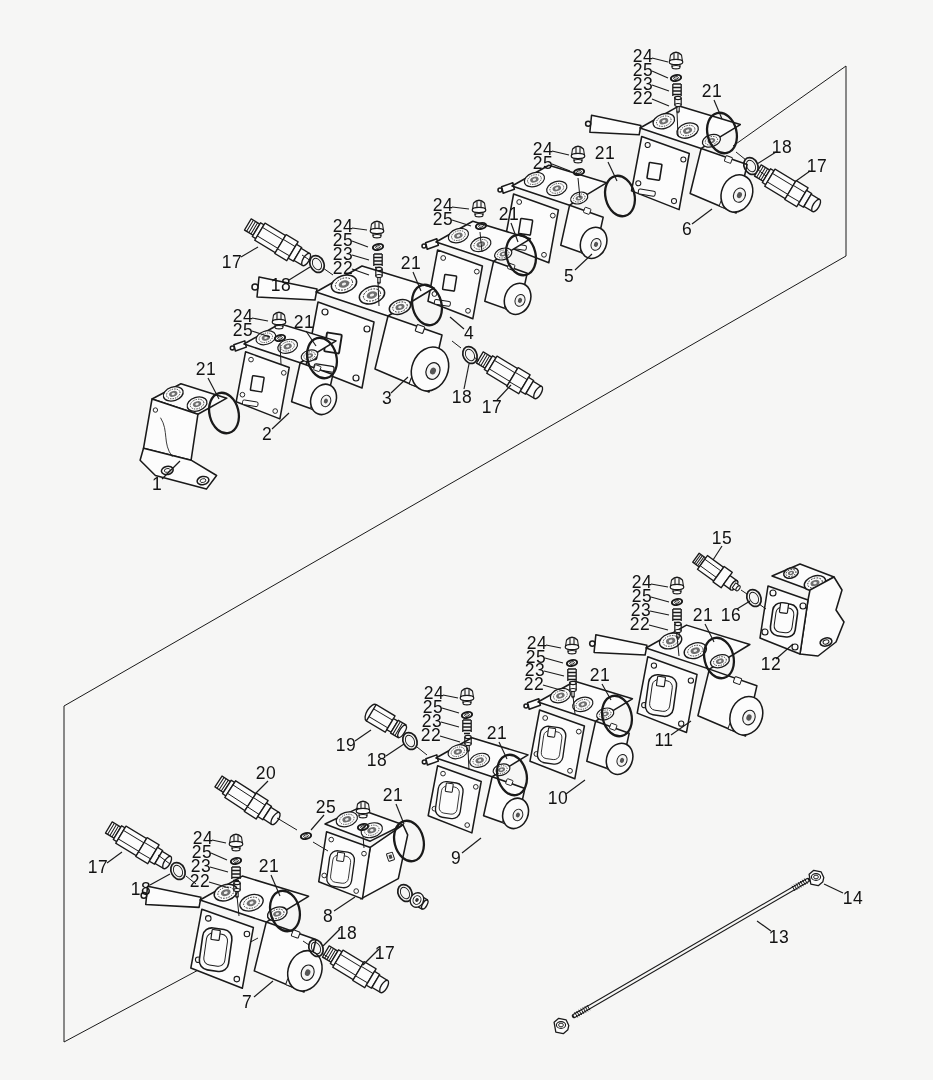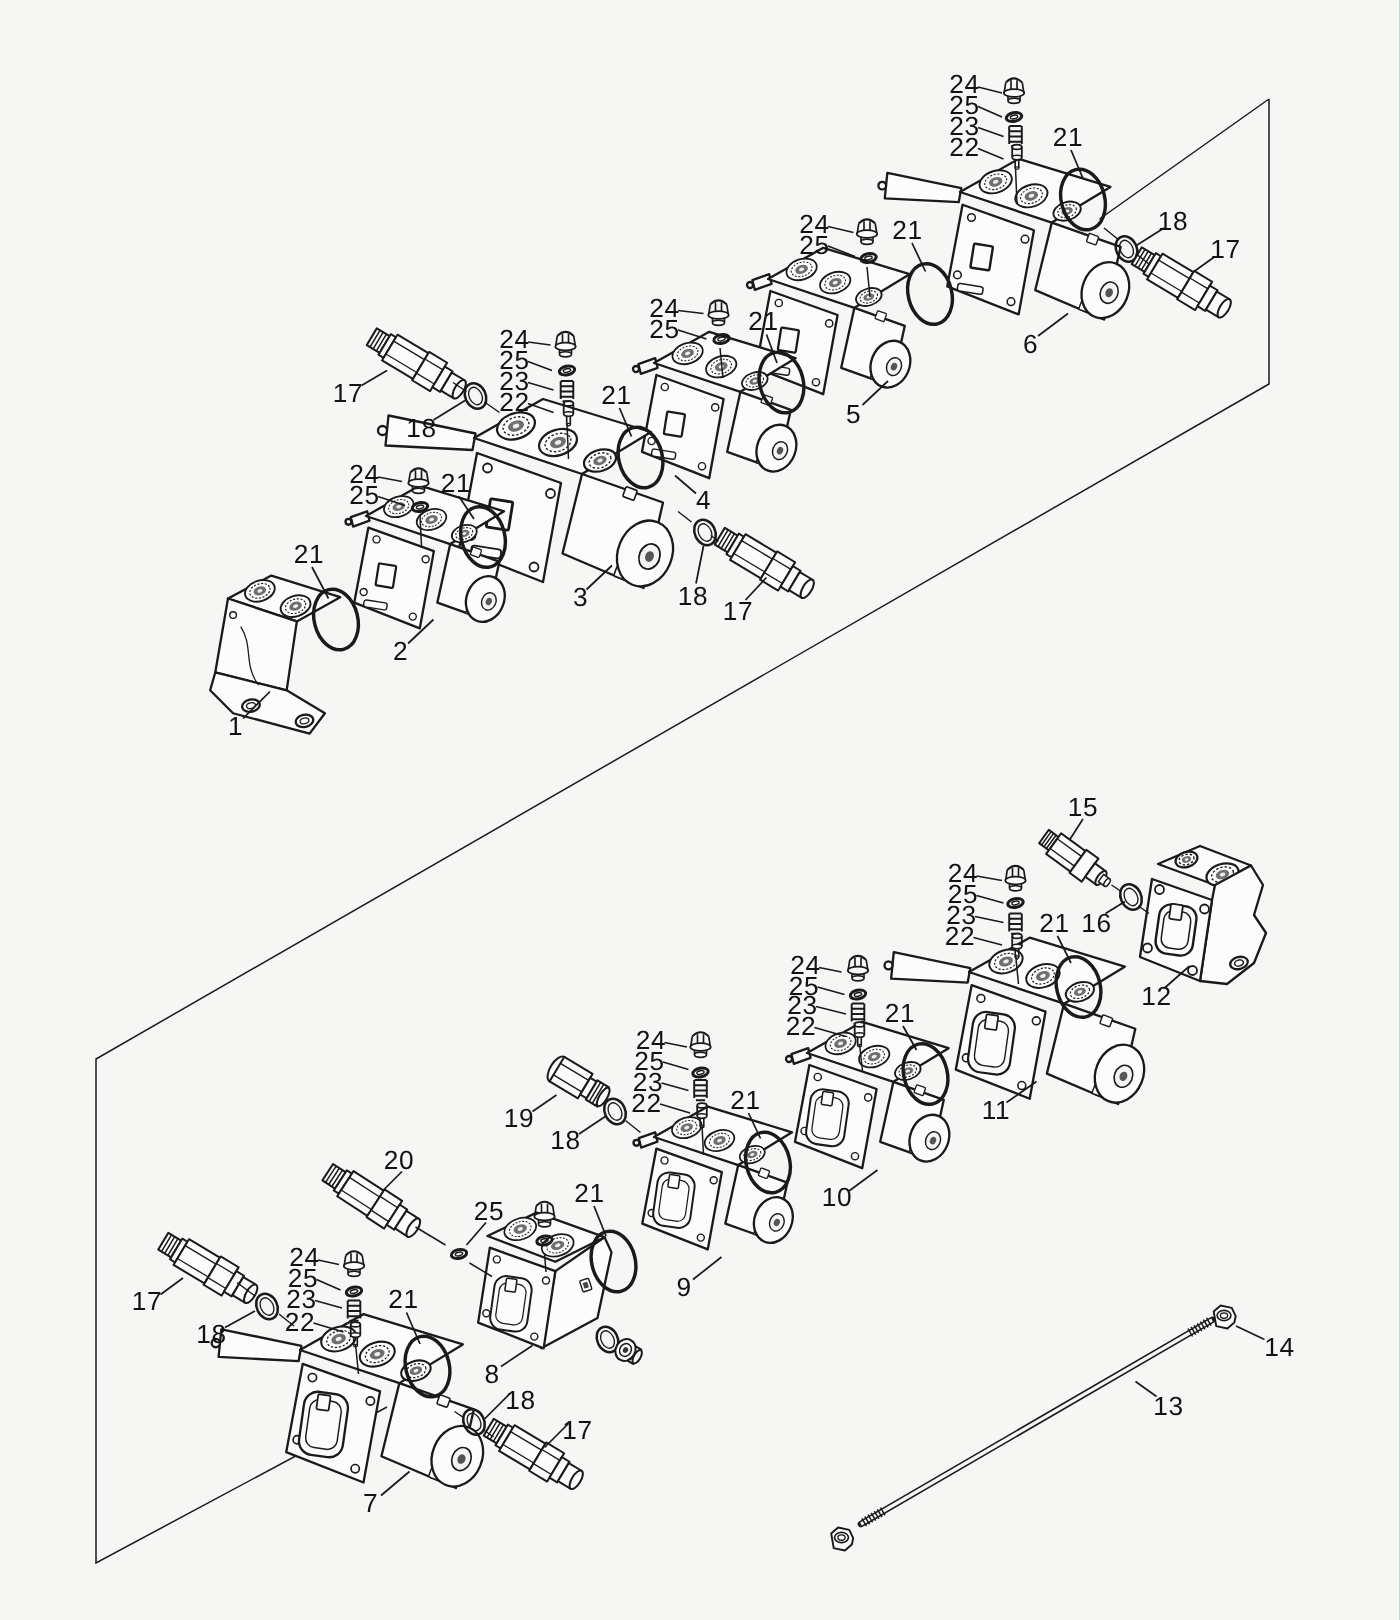--- a/index.html
+++ b/index.html
@@ -1,16 +1,16 @@
 <!DOCTYPE html>
 <html><head>
 <meta charset="utf-8">
 <style>
   html,body{margin:0;padding:0;background:#f6f6f5;}
-  .stage{position:relative;width:933px;height:1080px;background:#0f766e;overflow:hidden;}
+  .stage{position:relative;width:933px;height:1080px;background:#ec4899;overflow:hidden;}
   svg text{font-family:"Liberation Sans",sans-serif;font-size:17.5px;fill:#121212;letter-spacing:.4px;}
   .ln{stroke:#1a1a1a;fill:none;}
   .fw{fill:#fcfcfc;stroke:#1a1a1a;stroke-linejoin:round;}
 </style>
 </head>
 <body>
 
 <div class="stage"><svg viewBox="0 0 933 1080" width="933" height="1080">
       <rect x="0" y="0" width="933" height="1080" fill="#f6f6f5"></rect>
       <g class="ln" stroke-width="1">

